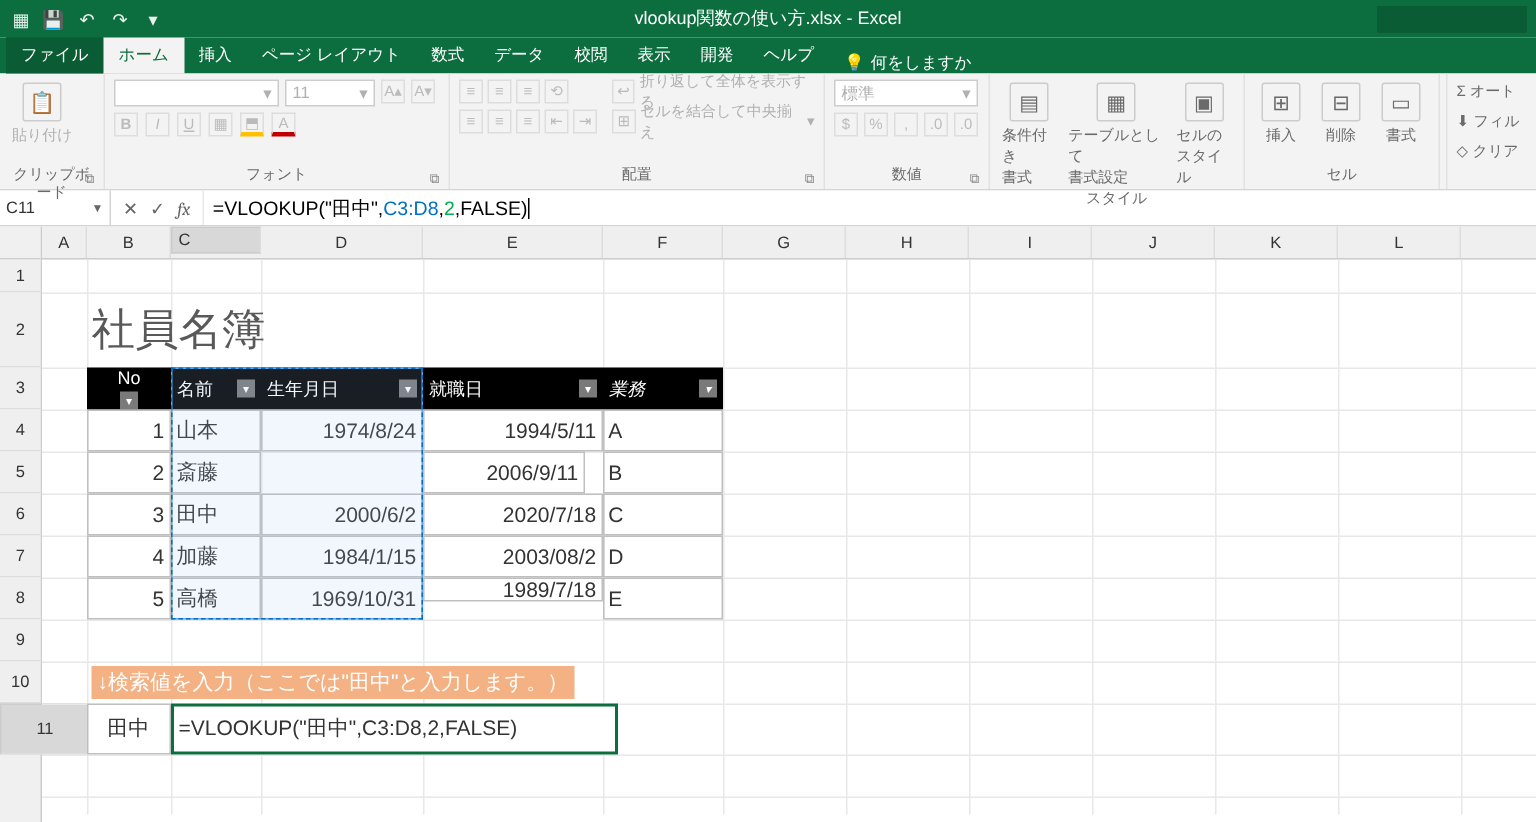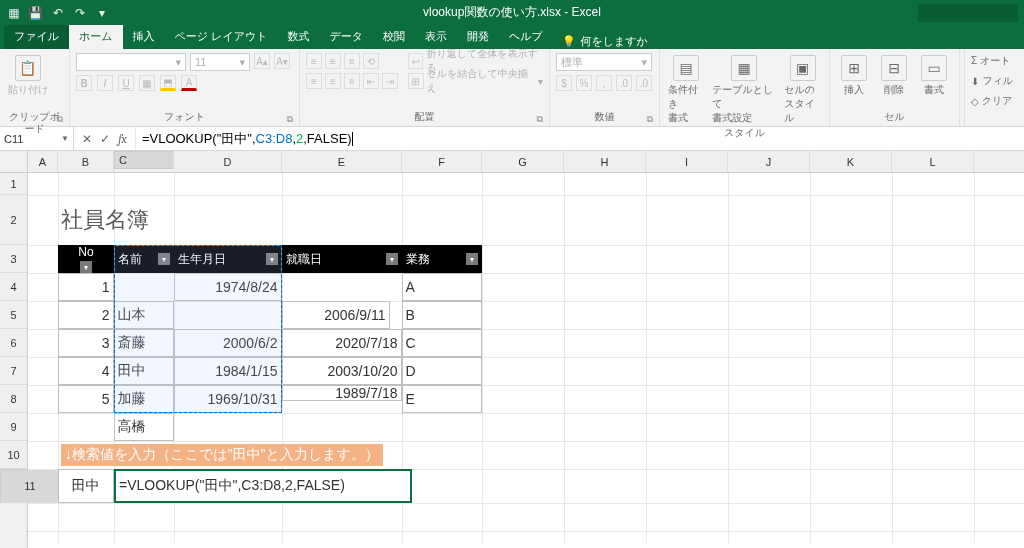--- a/index.html
+++ b/index.html
@@ -54,26 +54,26 @@
 .rowhdr.sel { background:#d8d8d8; }
 .grid { flex:1; position:relative;}
 .col-headers { display:flex; height:22px; border-bottom:1px solid #ccc; background:#efefef;}
 .colhdr { border-right:1px solid #ddd; font-size:11px; color:#333; text-align:center; line-height:22px; background:#efefef;}
 .colhdr.sel { background:#d8d8d8; }
 .cells { position:relative; }
 .rowline { position:absolute; left:0; right:0; border-bottom:1px solid #e8e8e8;}
 .colline { position:absolute; top:0; bottom:0; border-right:1px solid #e8e8e8;}
 
 .cell { position:absolute; font-size:14px; display:flex; align-items:center; padding:0 3px; overflow:visible; white-space:nowrap;}
-.title-cell { font-size:22px; color:#595959; font-family:"Yu Gothic","Meiryo",sans-serif;}
+.title-cell { font-size:29px; color:#595959; font-family:"Yu Gothic","Meiryo",sans-serif;}
 .hdr-cell { background:#000; color:#fff; display:flex; align-items:center; padding:0 4px; justify-content:space-between;}
 .hdr-cell .filt { width:12px; height:12px; background:#7a7a7a; color:#fff; font-size:8px; display:flex; align-items:center; justify-content:center;}
 .data-cell { border:1px solid #bfbfbf; margin:-0.5px -0.5px; }
 .num { justify-content:flex-end;}
-.name-cell { font-family:"MS Gothic","Yu Gothic",monospace;margin-top:28px;}
+.name-cell { font-family:"MS Gothic","Yu Gothic",monospace;}
 .sel-range { position:absolute; border:1px solid #6aa4e0; background:rgba(160,200,240,0.15); pointer-events:none;}
 .sel-range.r2 { border-style:dashed; border-color:#0070c0; background:transparent;}
 .orange { background:#f4b183; color:#fff; padding:2px 4px;}
 .editing-cell { position:absolute; border:2px solid #0c6d3e; background:#fff; font-size:14px; display:flex; align-items:center; padding:0 3px;}
 .b11-cell { position:absolute; font-size:14px; display:flex; align-items:center; justify-content:center; background:#fff; border:1px solid #bfbfbf; margin:-0.5px;}
 </style>
 </head>
 <body>
 
 <div class="titlebar">
@@ -338,41 +338,42 @@
           <span class="filt">▾</span>
         </div>
         <div class="hdr-cell" style="position: absolute; left: 146px; top: 72px; width: 108px; height: 28px;">
           <span>生年月日</span>
           <span class="filt">▾</span>
         </div>
         <div class="hdr-cell" style="position: absolute; left: 254px; top: 72px; width: 120px; height: 28px;">
           <span>就職日</span>
           <span class="filt">▾</span>
         </div>
-        <div class="hdr-cell" style="position: absolute; left: 374px; top: 72px; width: 80px; height: 28px;">
+        <div class="hdr-cell" style="position: absolute; left: 374px; top: 72px; width: 80px; height: 28px; font-style: italic;">
           <span>業務</span>
           <span class="filt">▾</span>
         </div>
         <div class="cell data-cell num" style="left: 30px; top: 100px; width: 56px; height: 28px;">1</div>
         <div class="cell data-cell name-cell" style="left: 86px; top: 100px; width: 60px; height: 28px;">山本</div>
         <div class="cell data-cell num" style="left: 146px; top: 100px; width: 108px; height: 28px;">1974/8/24</div>
+        <div class="cell data-cell num" style="left: 254px; top: 100px; width: 120px; height: 28px;">1994/5/11</div>
         <div class="cell data-cell" style="left: 374px; top: 100px; width: 80px; height: 28px;">A</div>
         <div class="cell data-cell num" style="left: 30px; top: 128px; width: 56px; height: 28px;">2</div>
         <div class="cell data-cell name-cell" style="left: 86px; top: 128px; width: 60px; height: 28px;">斎藤</div>
         <div class="cell data-cell num" style="left: 254px; top: 128px; width: 108px; height: 28px;">2006/9/11</div>
         <div class="cell data-cell" style="left: 374px; top: 128px; width: 80px; height: 28px;">B</div>
         <div class="cell data-cell num" style="left: 30px; top: 156px; width: 56px; height: 28px;">3</div>
         <div class="cell data-cell name-cell" style="left: 86px; top: 156px; width: 60px; height: 28px;">田中</div>
         <div class="cell data-cell num" style="left: 146px; top: 156px; width: 108px; height: 28px;">2000/6/2</div>
         <div class="cell data-cell num" style="left: 254px; top: 156px; width: 120px; height: 28px;">2020/7/18</div>
         <div class="cell data-cell" style="left: 374px; top: 156px; width: 80px; height: 28px;">C</div>
         <div class="cell data-cell num" style="left: 30px; top: 184px; width: 56px; height: 28px;">4</div>
         <div class="cell data-cell name-cell" style="left: 86px; top: 184px; width: 60px; height: 28px;">加藤</div>
         <div class="cell data-cell num" style="left: 146px; top: 184px; width: 108px; height: 28px;">1984/1/15</div>
-        <div class="cell data-cell num" style="left: 254px; top: 184px; width: 120px; height: 28px;">2003/10/20</div>
+        <div class="cell data-cell num" style="left: 254px; top: 184px; width: 120px; height: 28px;">2003/08/2</div>
         <div class="cell data-cell" style="left: 374px; top: 184px; width: 80px; height: 28px;">D</div>
         <div class="cell data-cell num" style="left: 30px; top: 212px; width: 56px; height: 28px;">5</div>
         <div class="cell data-cell name-cell" style="left: 86px; top: 212px; width: 60px; height: 28px;">高橋</div>
         <div class="cell data-cell num" style="left: 146px; top: 212px; width: 108px; height: 28px;">1969/10/31</div>
         <div class="cell data-cell num" style="left: 254px; top: 212px; width: 120px; height: 16px;">1989/7/18</div>
         <div class="cell data-cell" style="left: 374px; top: 212px; width: 80px; height: 28px;">E</div>
         <div class="sel-range" style="left: 86px; top: 72px; width: 168px; height: 168px;"></div>
         <div class="sel-range r2" style="left: 86px; top: 72px; width: 168px; height: 168px;"></div>
         <div class="cell" style="left: 30px; top: 268px; width: 424px; height: 28px;">
           <span class="orange">↓検索値を入力（ここでは"田中"と入力します。）</span>

